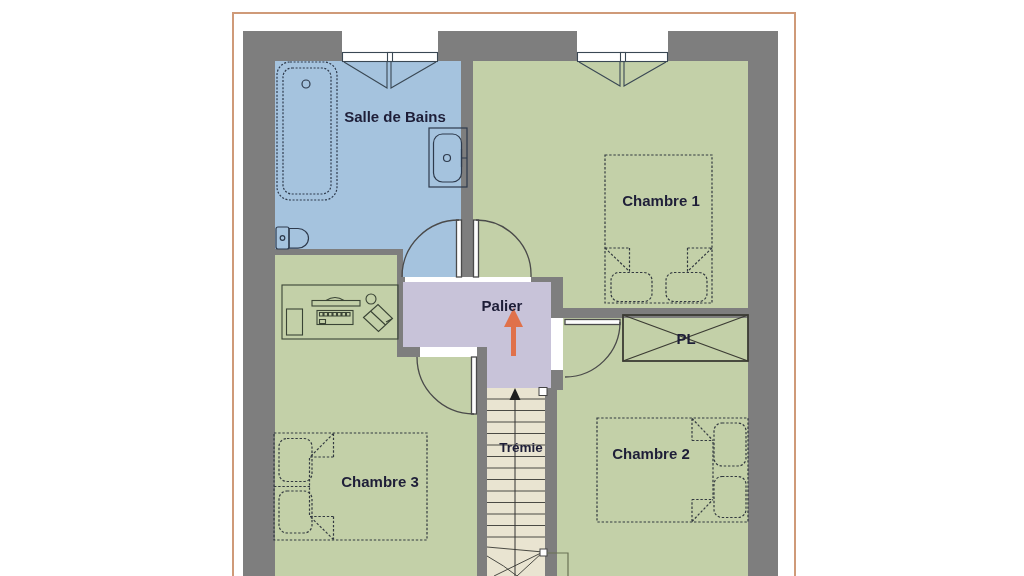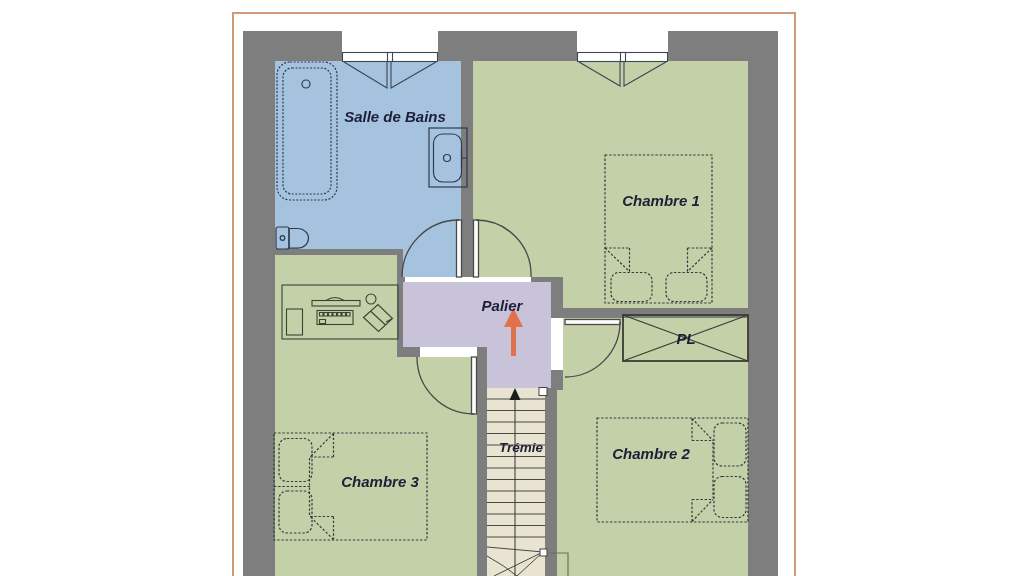--- a/index.html
+++ b/index.html
@@ -1,16 +1,16 @@
 <!DOCTYPE html>
 <html><head>
 <meta charset="utf-8">
 <style>
   html,body{margin:0;padding:0;background:#ffffff;width:1024px;height:576px;overflow:hidden;}
-  .plan{position:relative;width:1024px;height:576px;font-family:"Liberation Sans","DejaVu Sans",sans-serif;font-style:italic;}
+  .plan{position:relative;width:1024px;height:576px;font-family:"Liberation Sans","DejaVu Sans",sans-serif;}
   svg{display:block;}
   .room-label{font-family:"Liberation Sans","DejaVu Sans",sans-serif;font-weight:bold;font-size:15px;text-anchor:middle;}
   .room-label.small{font-size:13.5px;}
 </style>
 </head>
 <body>
 
 <div class="plan">
 <svg width="1024" height="576" viewBox="0 0 1024 576">
 

